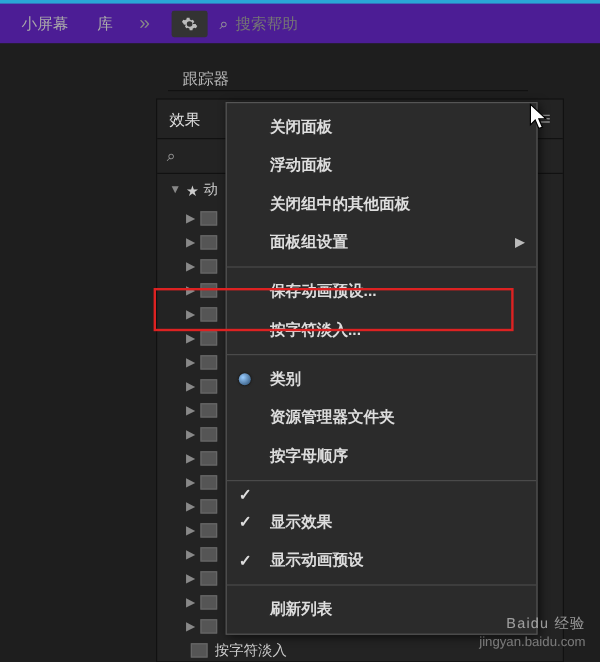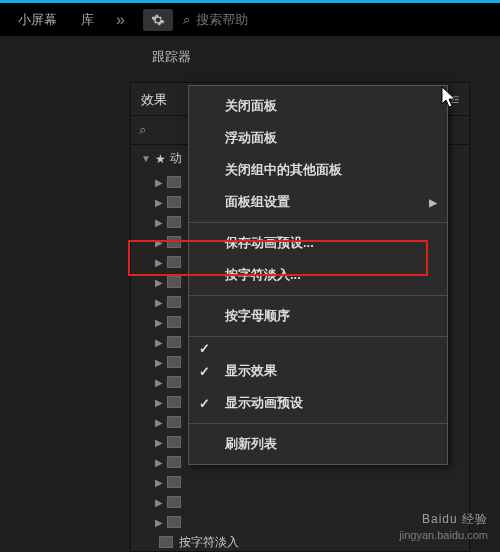--- a/index.html
+++ b/index.html
@@ -8,21 +8,21 @@
     height: 552px;
     background: #1e1e1e;
     font-family: "Microsoft YaHei", sans-serif;
     font-size: 13px;
     color: #ccc;
     position: relative;
     overflow: hidden;
   }
   .topbar {
     height: 36px;
-    background: #000000;
+    background: #4c1d95;
     border-top: 3px solid #2aa6d6;
     display: flex;
     align-items: center;
     padding: 0 8px;
     gap: 4px;
   }
   .tab {
     padding: 4px 10px;
     color: #aaa;
     font-size: 13px;
@@ -43,24 +43,24 @@
   }
   .search-input {
     background: transparent;
     border: none;
     color: #888;
     font-size: 13px;
     width: 80px;
   }
   .tracker-bar {
     position: absolute;
-    top: 48px; left: 140px;
+    top: 36px; left: 140px;
     height: 40px;
     display: flex;
-    align-items: flex-start;
+    align-items: flex-end;
     padding: 0 12px;
     color: #bbb;
     font-size: 13px;
     border-bottom: 1px solid #111;
     width: 300px;
   }
   .effects-panel {
     position: absolute;
     left: 130px;
     top: 82px;
@@ -319,20 +319,25 @@
 
 <div class="dd-menu">
   <div class="dd-item">关闭面板</div>
   <div class="dd-item">浮动面板</div>
   <div class="dd-item">关闭组中的其他面板</div>
   <div class="dd-item has-sub">面板组设置</div>
   <div class="dd-sep"></div>
   <div class="dd-item">保存动画预设...</div>
   <div class="dd-item">按字符淡入...</div>
   <div class="dd-sep"></div>
+  <div class="dd-item">
+    <span class="dd-bullet"></span>
+    <span>类别</span>
+  </div>
+  <div class="dd-item">资源管理器文件夹</div>
   <div class="dd-item">按字母顺序</div>
   <div class="dd-sep"></div>
   <div class="dd-item disabled">
     <span class="dd-check">✓</span>
   </div>
   <div class="dd-item">
     <span class="dd-check">✓</span>
     <span>显示效果</span>
   </div>
   <div class="dd-item">

